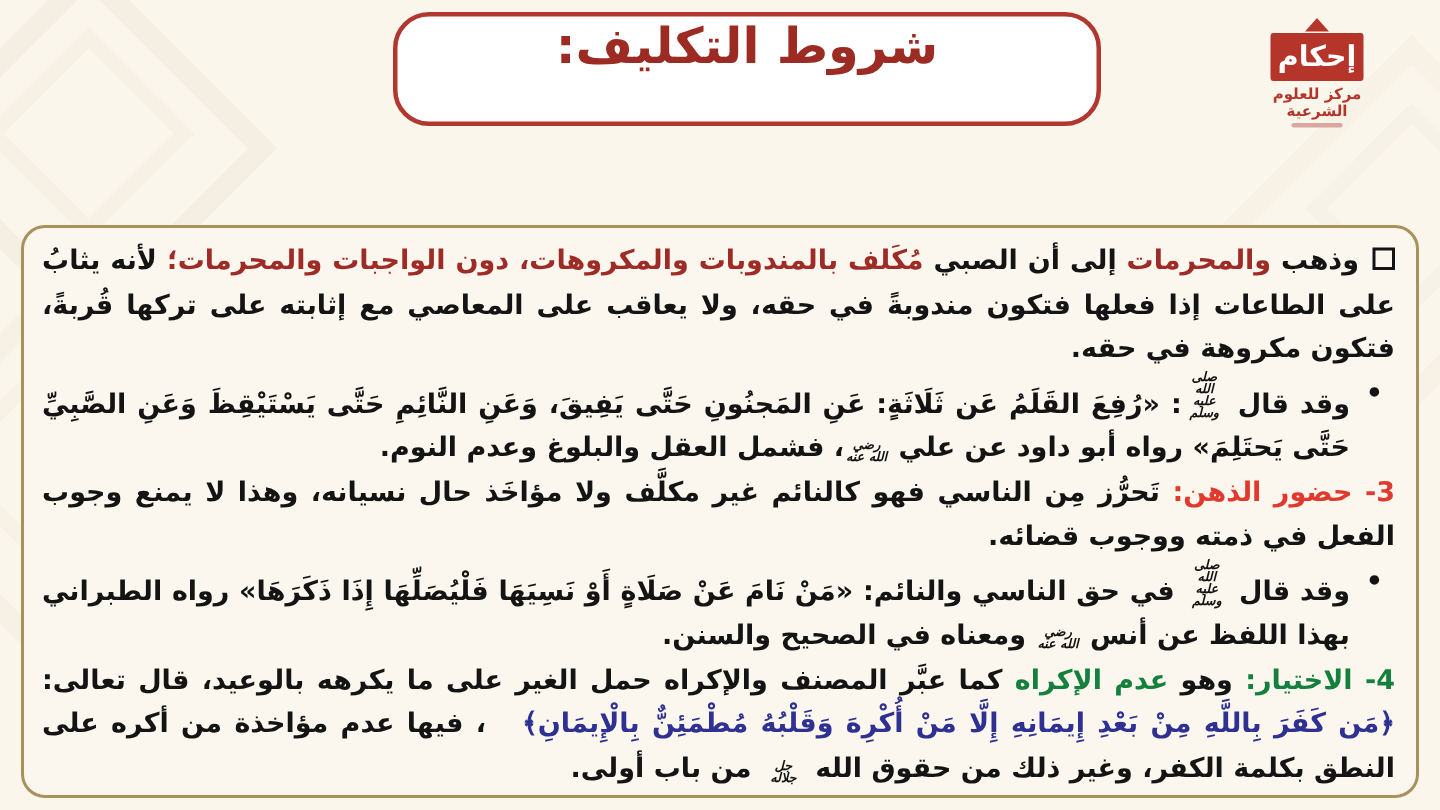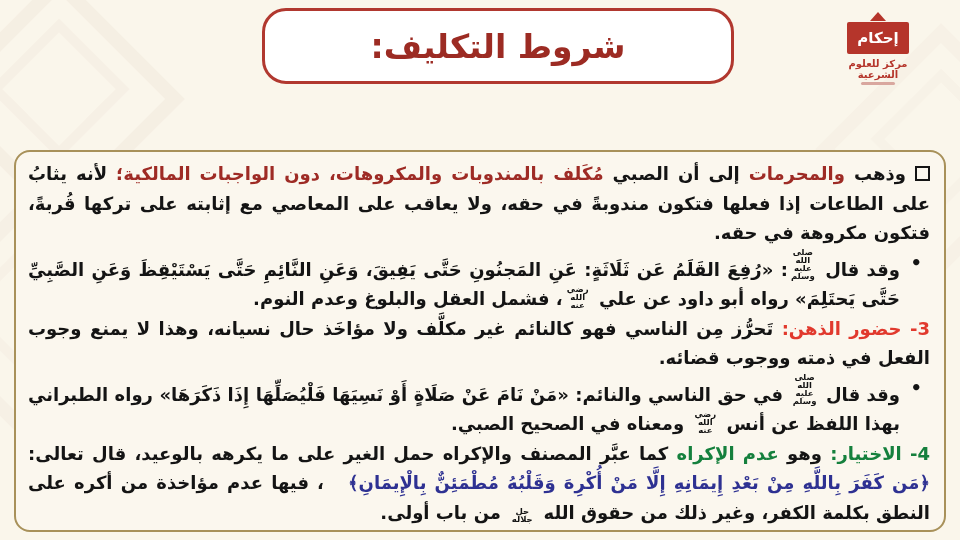--- a/index.html
+++ b/index.html
@@ -9,48 +9,48 @@
   
   .orn{position:absolute;opacity:.45;pointer-events:none;}
   .orn .sq1{border:14px solid #F1E7DB;width:150px;height:150px;transform:rotate(45deg);}
   .orn .sq2{border:10px solid #F3EADF;width:80px;height:80px;margin:18px;transform:rotate(0deg);}
   #orn-a{top:10px;left:-30px;}
   #orn-b{top:230px;left:-60px;opacity:.35;}
   #orn-c{top:60px;right:-70px;opacity:.3;}
 
   
   .title-box{position:absolute;left:262px;top:8px;width:466px;height:70px;background:#FFFFFF;
-    border:3px solid #B1382F;border-radius:24px;display:flex;align-items:center;justify-content:center;}
+    border:3px solid #B1382F;border-radius:24px;display:flex;justify-content:center;}
   .title-box span{color:#9C2B23;font-size:33px;font-weight:bold;direction:rtl;}
 
   
   .logo{position:absolute;top:12px;right:40px;width:84px;text-align:center;}
   .logo-roof{width:0;height:0;margin:0 auto;border-left:8px solid transparent;border-right:8px solid transparent;
     border-bottom:9px solid #B5352B;}
-  .logo-box{margin:1px auto 0;background:#B5352B;color:#FFFFFF;font-weight:bold;font-size:15px;
+  .logo-box{margin:1px auto 0;background:#B5352B;color:#FFFFFF;font-weight:bold;font-size:19px;
     width:62px;line-height:32px;border-radius:2px;direction:rtl;}
   .logo-sub{margin-top:4px;color:#B5352B;font-size:10px;font-weight:bold;direction:rtl;}
   .logo-tag{margin:2px auto 0;width:34px;height:3px;background:#D9A79F;border-radius:2px;}
 
   
   .content-box{position:absolute;left:14px;right:14px;top:150px;bottom:8px;background:#FBF7EE;
     border:2.5px solid #A8915A;border-radius:16px;padding:7px 14px 4px 12px;
     direction:rtl;text-align:justify;overflow:hidden;}
   .content-box p{margin:0;font-size:18px;font-weight:bold;line-height:29.5px;color:#141414;}
   .para-bullet{position:relative;padding-right:30px;}
   .dot{position:absolute;right:8px;top:0;font-size:18px;color:#141414;}
   .sqb{display:inline-block;width:11px;height:11px;border:2.4px solid #141414;margin-left:9px;
     vertical-align:baseline;transform:translateY(1px);background:transparent;}
   .seg{color:#141414;}
   .darkred{color:#9E2B25;}
   .red{color:#E1392D;}
   .gold{color:#15803d;}
   .blue{color:#2E3192;margin-left:24px;}
   .hon{display:inline-block;font-size:8.5px;line-height:8px;width:30px;text-align:center;
-    vertical-align:-3px;font-weight:bold;color:#141414;}
+    vertical-align:-3px;font-weight:bold;color:#141414;font-style:italic;}
 </style>
 </head>
 <body>
 
 <div class="slide">
 
   <div class="orn" id="orn-a">
       <div class="sq1">
         <div class="sq2"></div>
       </div>
@@ -72,24 +72,24 @@
 
   <div class="logo">
     <div class="logo-roof"></div>
     <div class="logo-box">إحكام</div>
     <div class="logo-sub">مركز للعلوم الشرعية</div>
     <div class="logo-tag"></div>
   </div>
 
   <div class="content-box">
 
-    <p><span class="sqb"></span><span class="seg">وذهب </span><span class="seg darkred">والمحرمات </span><span class="seg">إلى أن الصبي </span><span class="seg darkred">مُكَلف بالمندوبات والمكروهات، دون الواجبات المالكية؛ </span><span class="seg">لأنه يثابُ على الطاعات إذا فعلها فتكون مندوبةً في حقه، ولا يعاقب على المعاصي مع إثابته على تركها قُربةً، فتكون مكروهة في حقه.</span></p>
+    <p><span class="sqb"></span><span class="seg">وذهب </span><span class="seg darkred">والمحرمات </span><span class="seg">إلى أن الصبي </span><span class="seg darkred">مُكَلف بالمندوبات والمكروهات، دون الواجبات والمحرمات؛ </span><span class="seg">لأنه يثابُ على الطاعات إذا فعلها فتكون مندوبةً في حقه، ولا يعاقب على المعاصي مع إثابته على تركها قُربةً، فتكون مكروهة في حقه.</span></p>
 
     <p class="para-bullet"><span class="dot">•</span><span class="seg">وقد قال </span><span class="hon">صلى الله عليه وسلم</span><span class="seg">: «رُفِعَ القَلَمُ عَن ثَلَاثَةٍ: عَنِ المَجنُونِ حَتَّى يَفِيقَ، وَعَنِ النَّائِمِ حَتَّى يَسْتَيْقِظَ وَعَنِ الصَّبِيِّ حَتَّى يَحتَلِمَ» رواه أبو داود عن علي </span><span class="hon">رضي الله عنه</span><span class="seg">، فشمل العقل والبلوغ وعدم النوم.</span></p>
 
     <p><span class="seg red">3- حضور الذهن: </span><span class="seg">تَحرُّز مِن الناسي فهو كالنائم غير مكلَّف ولا مؤاخَذ حال نسيانه، وهذا لا يمنع وجوب الفعل في ذمته ووجوب قضائه.</span></p>
 
-    <p class="para-bullet"><span class="dot">•</span><span class="seg">وقد قال </span><span class="hon">صلى الله عليه وسلم</span><span class="seg"> في حق الناسي والنائم: «مَنْ نَامَ عَنْ صَلَاةٍ أَوْ نَسِيَهَا فَلْيُصَلِّهَا إِذَا ذَكَرَهَا» رواه الطبراني بهذا اللفظ عن أنس </span><span class="hon">رضي الله عنه</span><span class="seg"> ومعناه في الصحيح الصبي.</span></p>
+    <p class="para-bullet"><span class="dot">•</span><span class="seg">وقد قال </span><span class="hon">صلى الله عليه وسلم</span><span class="seg"> في حق الناسي والنائم: «مَنْ نَامَ عَنْ صَلَاةٍ أَوْ نَسِيَهَا فَلْيُصَلِّهَا إِذَا ذَكَرَهَا» رواه الطبراني بهذا اللفظ عن أنس </span><span class="hon">رضي الله عنه</span><span class="seg"> ومعناه في الصحيح والسنن.</span></p>
 
     <p><span class="seg gold">4- الاختيار: </span><span class="seg">وهو </span><span class="seg gold">عدم الإكراه </span><span class="seg">كما عبَّر المصنف والإكراه حمل الغير على ما يكرهه بالوعيد، قال تعالى: </span><span class="seg blue">﴿مَن كَفَرَ بِاللَّهِ مِنْ بَعْدِ إِيمَانِهِ إِلَّا مَنْ أُكْرِهَ وَقَلْبُهُ مُطْمَئِنٌّ بِالْإِيمَانِ﴾</span><span class="seg">، فيها عدم مؤاخذة من أكره على النطق بكلمة الكفر، وغير ذلك من حقوق الله </span><span class="hon">جل جلاله</span><span class="seg"> من باب أولى.</span></p>
 
   </div>
 </div>
 
 </body></html>

